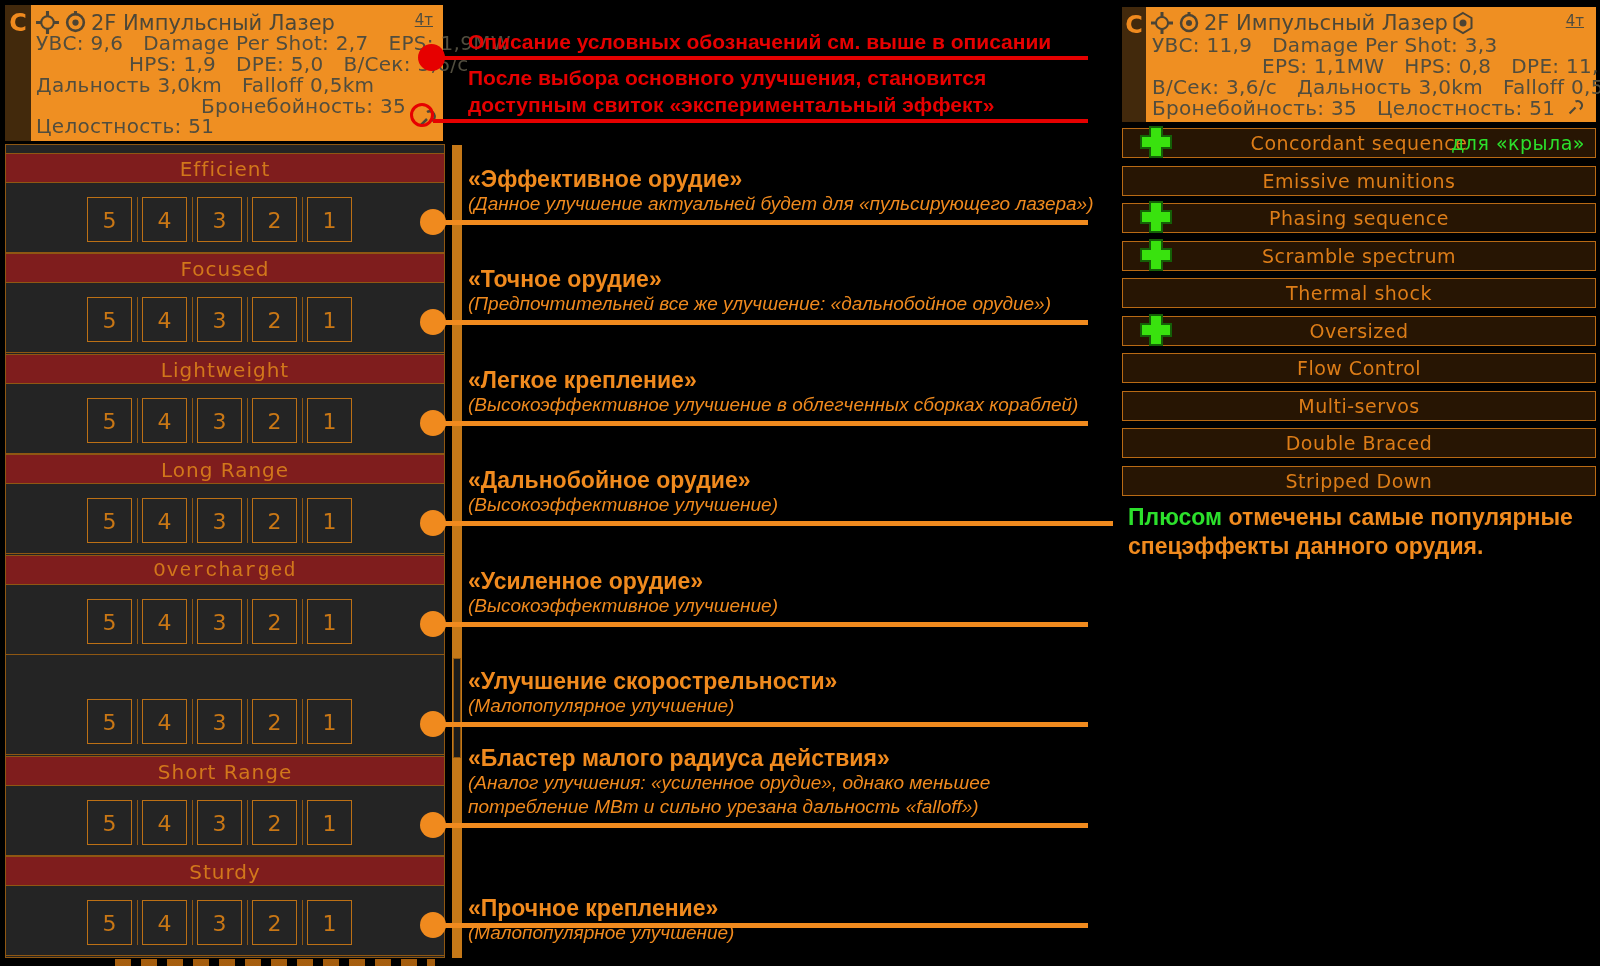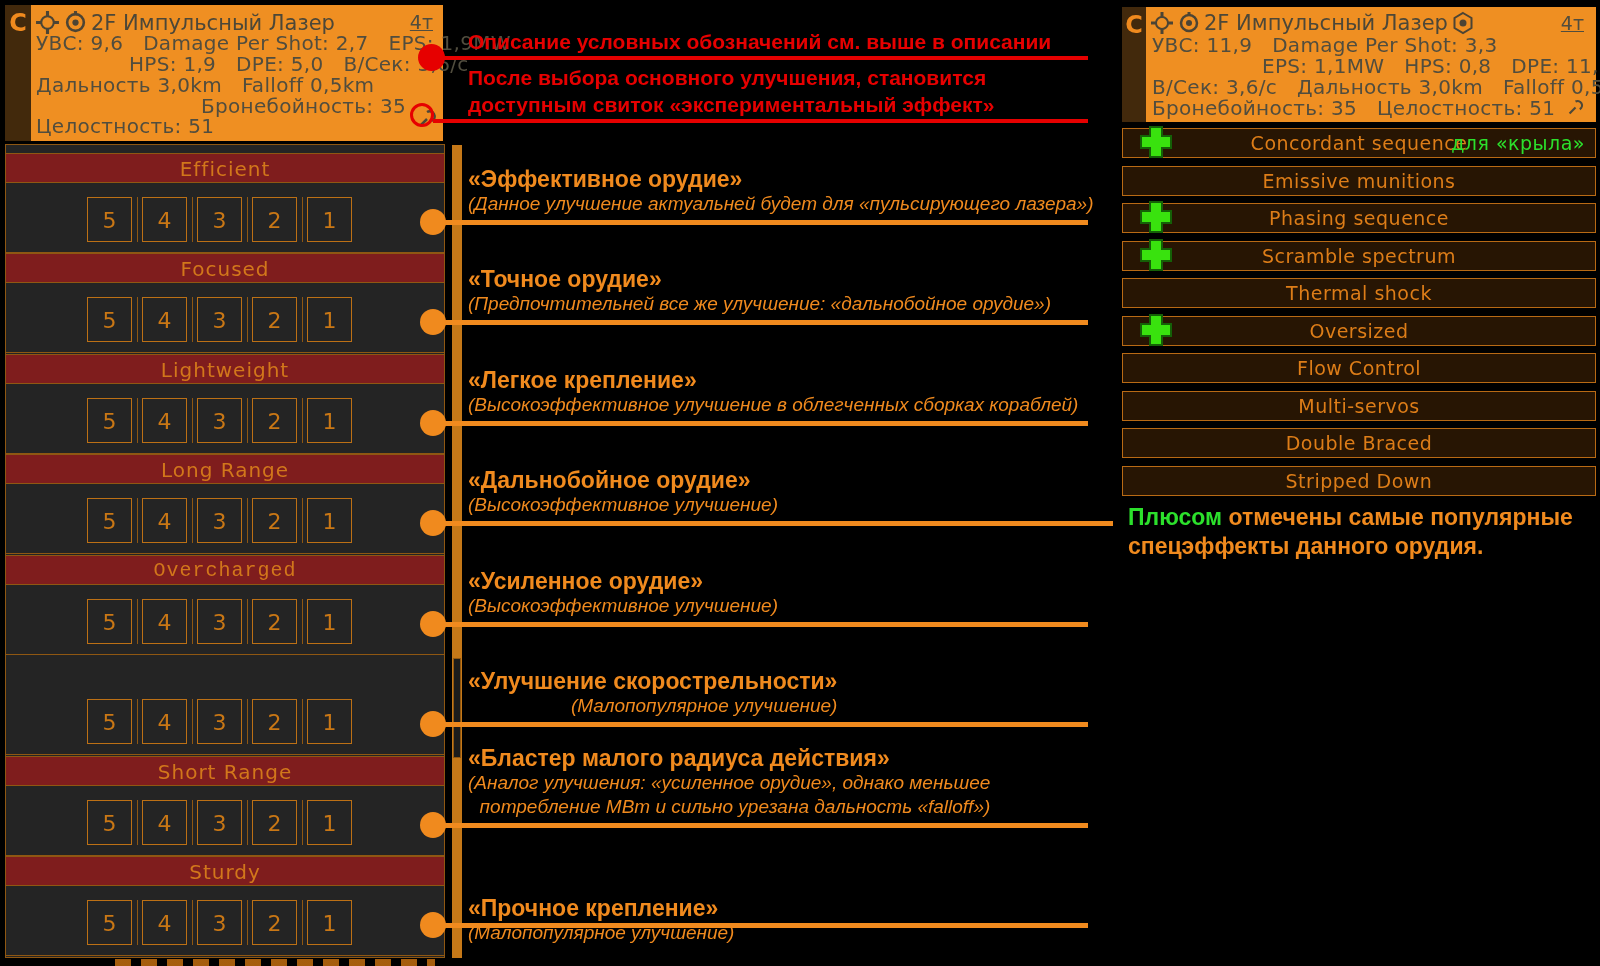--- a/index.html
+++ b/index.html
@@ -6,21 +6,21 @@
   .stage{position:relative;width:1600px;height:966px;background:#000;overflow:hidden;
          font-family:"DejaVu Sans",sans-serif;}
 
   
   .hdr{position:absolute;background:#ef8f22;}
   .hdr .strip{position:absolute;left:0;top:0;bottom:0;width:26px;background:#42290c;
               color:#f08a1e;font-weight:bold;font-size:24px;line-height:36px;text-align:center;}
   .titleline{position:absolute;display:flex;align-items:center;gap:3px;
              color:#4c4738;font-size:21px;white-space:pre;}
   .statline{position:absolute;color:#514d3e;font-size:20px;white-space:pre;letter-spacing:.3px;}
-  .mass{position:absolute;color:#514d3e;font-size:19px;text-decoration:underline;}
+  .mass{position:absolute;color:#514d3e;font-size:15px;text-decoration:underline;}
   .hicon{flex:0 0 auto;color:#4c4434;}
 
   
   .listbg{position:absolute;left:5px;top:144px;width:440px;height:814px;
           background:#242424;border:1px solid #8f5712;box-sizing:border-box;}
   .sect-title{position:absolute;left:6px;width:438px;height:30px;line-height:30px;text-align:center;
               color:#d2771b;font-size:20px;letter-spacing:1px;background:#7f1d1d;
               border-top:1px solid #8f5712;border-bottom:1px solid #8f5712;box-sizing:border-box;}
   .sect-boxes{position:absolute;left:6px;width:438px;height:67px;background:#242424;
               border-bottom:1px solid #8f5712;box-sizing:border-box;}
@@ -41,21 +41,21 @@
   .reddot{position:absolute;width:27px;height:27px;border-radius:50%;background:#e60000;z-index:6;}
   .redring{position:absolute;width:24px;height:24px;border-radius:50%;border:3px solid #e60000;
            box-sizing:border-box;z-index:6;}
   .redline{position:absolute;height:4px;background:#e60000;z-index:5;}
 
   
   .rednote{position:absolute;left:468px;color:#e60000;
            font:bold 21px/27px "Liberation Sans",sans-serif;}
   .ann{position:absolute;left:468px;}
   .ann .t{color:#f08a1e;font:bold 23px/26px "Liberation Sans",sans-serif;}
-  .ann .n{color:#f08a1e;font:italic 19px/24px "Liberation Sans",sans-serif;text-align:right;}
+  .ann .n{color:#f08a1e;font:italic 19px/24px "Liberation Sans",sans-serif;}
 
   
   .effrow{position:absolute;left:1122px;width:474px;height:30px;background:#271503;
           border:1px solid #b96a14;box-sizing:border-box;color:#dd7d18;font-size:19px;
           line-height:28px;text-align:center;letter-spacing:.5px;}
   .plus{position:absolute;z-index:7;}
   .wingnote{position:absolute;right:10px;top:0;color:#2ce02c;font-size:19px;}
   .footer{position:absolute;left:1128px;top:503px;
           font:bold 23px/29px "Liberation Sans",sans-serif;color:#f08a1e;}
   .footer .hl{color:#2ce02c;margin-top:13px;}

